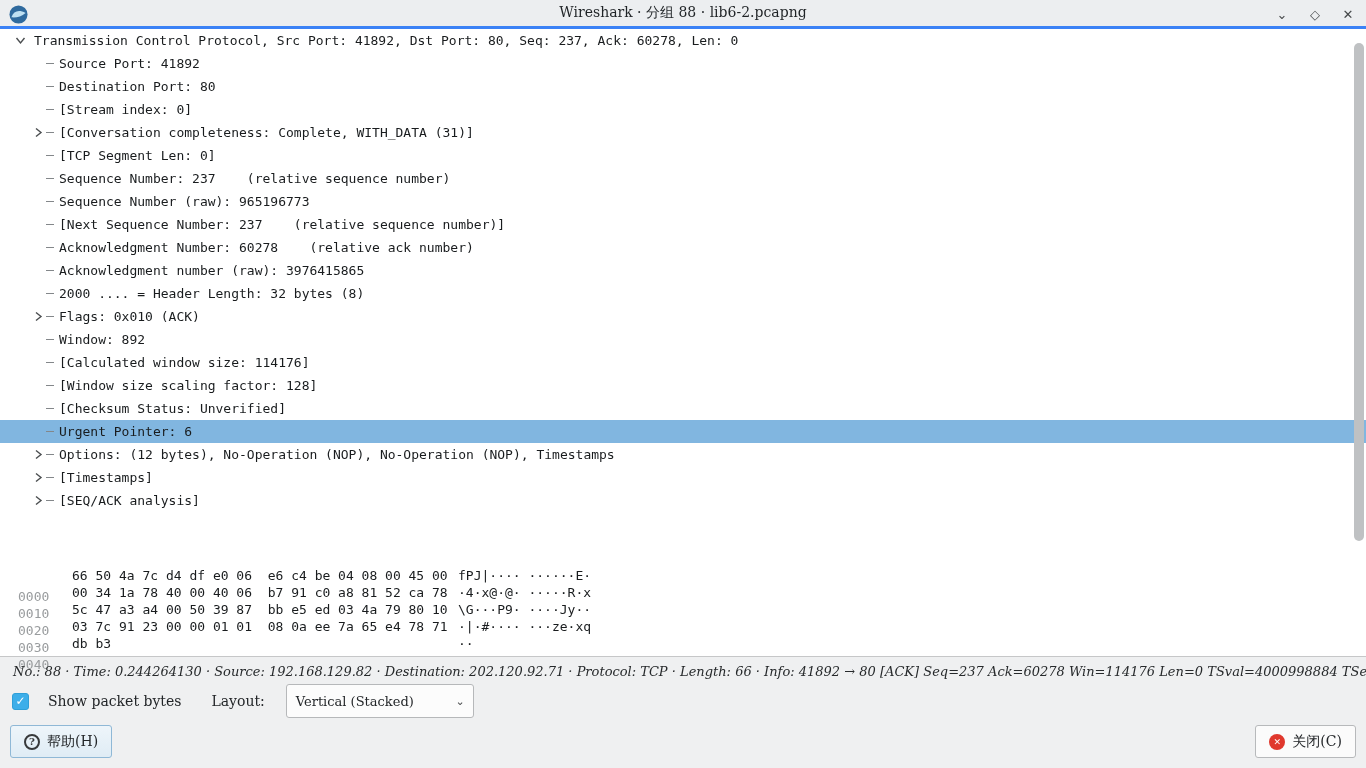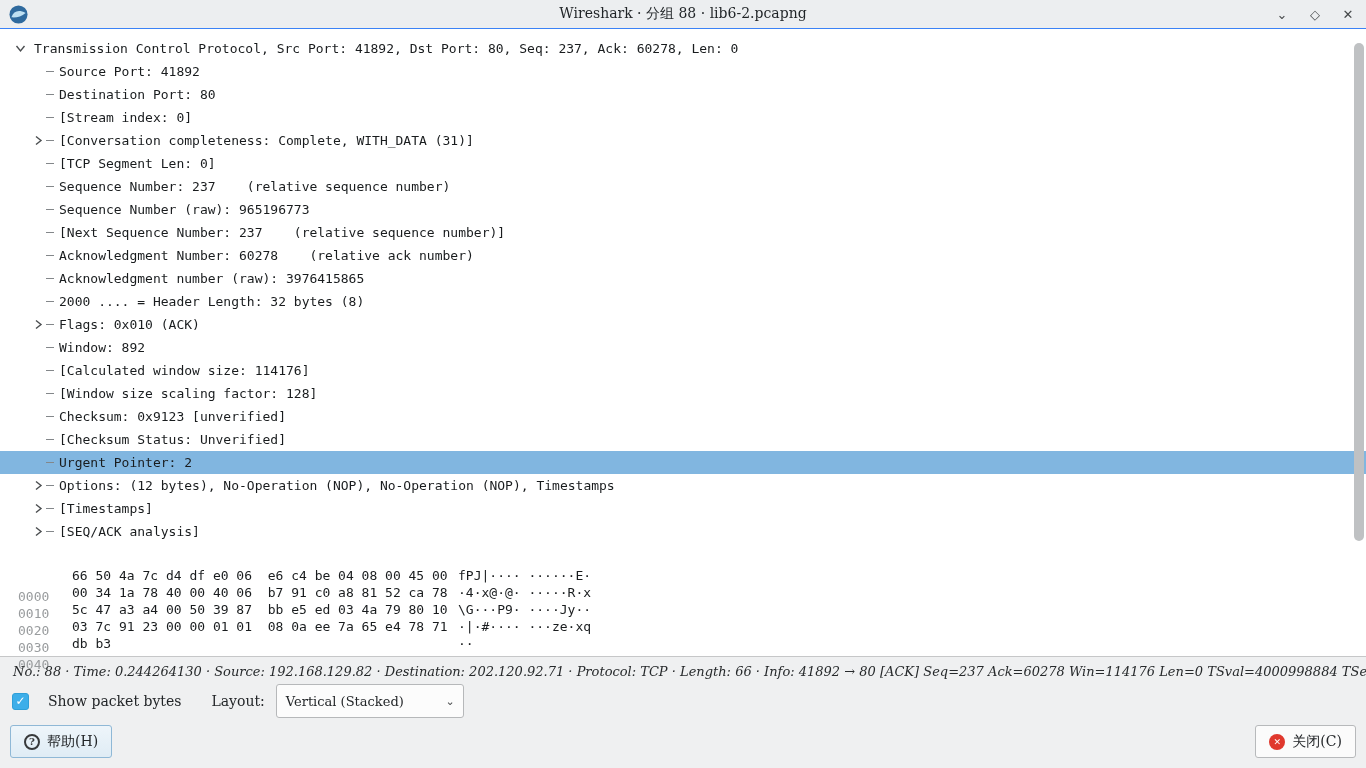--- a/index.html
+++ b/index.html
@@ -8,21 +8,21 @@
     background: #eff0f1;
     font-family: "DejaVu Serif", serif;
     font-size: 14px;
     color: #232629;
   }
 
   
   .titlebar {
     height: 29px;
     background: #eceef0;
-    border-bottom: 1px solid #3b82f6;
+    border-bottom: 3px solid #3b82f6;
     position: relative;
     display: flex;
     align-items: center;
   }
   .logo { position: absolute; left: 9px; top: 5px; width: 19px; height: 19px; }
   .title-text {
     position: absolute; left: 0; right: 0;
     text-align: center; font-size: 14px; color: #1f2326;
   }
   .win-controls {
@@ -35,21 +35,20 @@
   }
 
   
   .tree {
     height: 529px;
     background: #ffffff;
     position: relative;
     font-family: "DejaVu Sans Mono", monospace;
     font-size: 13px;
     color: #191c1e;
-    padding-top: 8px;
     overflow: hidden;
   }
   .tree-row { height: 23px; display: flex; align-items: center; white-space: pre; }
   .tree-row.root { padding-left: 14px; }
   .tree-row.child { padding-left: 32px; }
   .tree-row.selected { background: #81b6e0; }
   .chev { width: 12px; display: flex; align-items: center; justify-content: center; margin-right: 2px; flex: none; }
   .root .chev { margin-right: 8px; }
   .chev.hidden { visibility: hidden; }
   .tick { width: 8px; height: 1px; background: #83878a; margin-right: 5px; flex: none; }
@@ -83,21 +82,21 @@
   
   .controls { height: 32px; display: flex; align-items: center; padding-left: 12px; }
   .checkbox {
     width: 17px; height: 17px; background: #3daee9; border: 1px solid #2f9fd8;
     border-radius: 3px; color: #ffffff; display: flex; align-items: center; justify-content: center;
     font-size: 12px; font-family: "DejaVu Sans", sans-serif; flex: none;
   }
   .cb-label { margin-left: 19px; font-size: 14px; }
   .layout-label { margin-left: 30px; font-size: 14px; }
   .combo {
-    margin-left: 11px; width: 188px; height: 27px;
+    margin-left: 21px; width: 188px; height: 27px;
     background: #fcfcfc; border: 1px solid #b6b8ba; border-radius: 3px;
     display: flex; align-items: center; padding: 16px 9px; font-size: 13px; position: relative;
   }
   .combo-chevron { position: absolute; right: 8px; font-size: 11px; color: #4a4d4f; font-family: "DejaVu Sans", sans-serif; }
 
   
   .buttons { position: relative; height: 51px; }
   .btn {
     position: absolute; top: 8px; height: 33px;
     display: flex; align-items: center; gap: 7px; padding: 0 13px;
@@ -279,39 +278,30 @@
     <span class="tick"></span>
     <span class="lbl">[Window size scaling factor: 128]</span>
   </div>
         <div class="tree-row child">
     <span class="chev hidden">
       <svg width="9" height="11" viewBox="0 0 9 11">
               <path d="M2 1.5 L7 5.5 L2 9.5" fill="none" stroke="#4a4d4f" stroke-width="1.4"></path>
             </svg>
     </span>
     <span class="tick"></span>
-    <span class="lbl">Checksum: 0x9123 [unverified]</span>
-  </div>
-        <div class="tree-row child">
-    <span class="chev hidden">
-      <svg width="9" height="11" viewBox="0 0 9 11">
-              <path d="M2 1.5 L7 5.5 L2 9.5" fill="none" stroke="#4a4d4f" stroke-width="1.4"></path>
-            </svg>
-    </span>
-    <span class="tick"></span>
     <span class="lbl">[Checksum Status: Unverified]</span>
   </div>
         <div class="tree-row child selected" style="background: rgb(129, 182, 224);">
     <span class="chev hidden">
       <svg width="9" height="11" viewBox="0 0 9 11">
               <path d="M2 1.5 L7 5.5 L2 9.5" fill="none" stroke="#4a4d4f" stroke-width="1.4"></path>
             </svg>
     </span>
     <span class="tick"></span>
-    <span class="lbl">Urgent Pointer: 2</span>
+    <span class="lbl">Urgent Pointer: 6</span>
   </div>
         <div class="tree-row child">
     <span class="chev">
       <svg width="9" height="11" viewBox="0 0 9 11">
               <path d="M2 1.5 L7 5.5 L2 9.5" fill="none" stroke="#4a4d4f" stroke-width="1.4"></path>
             </svg>
     </span>
     <span class="tick"></span>
     <span class="lbl">Options: (12 bytes), No-Operation (NOP), No-Operation (NOP), Timestamps</span>
   </div>

